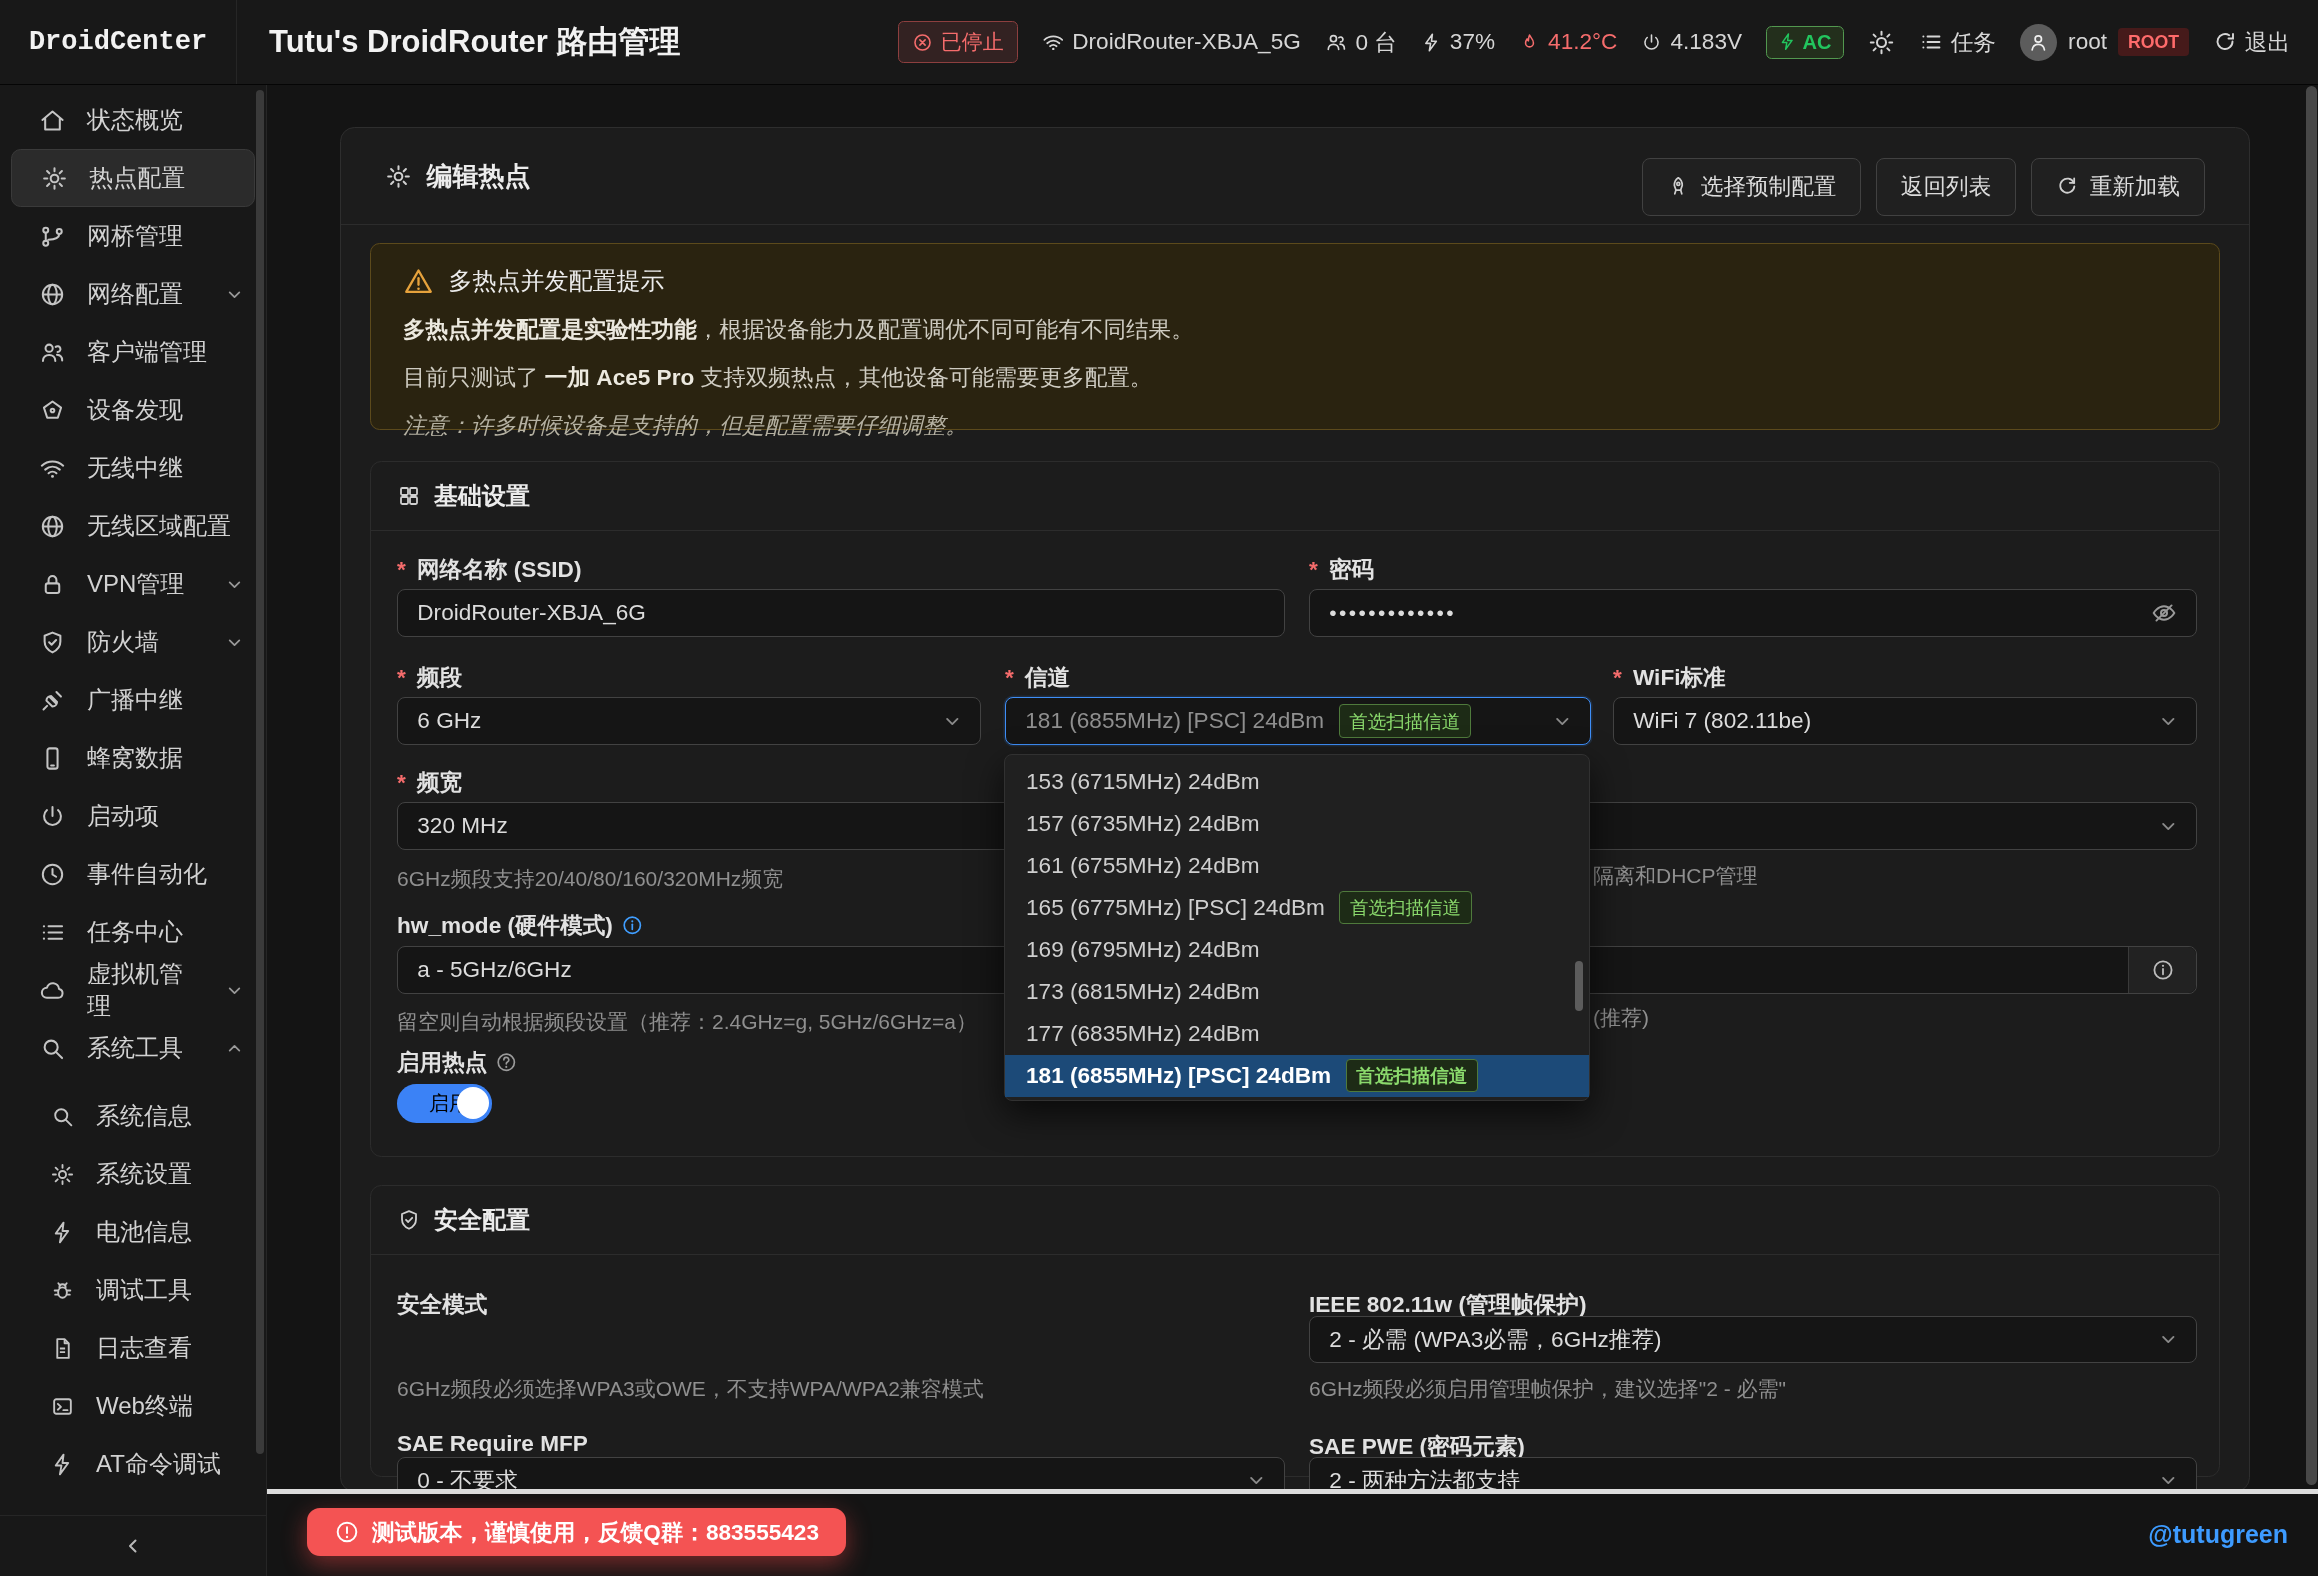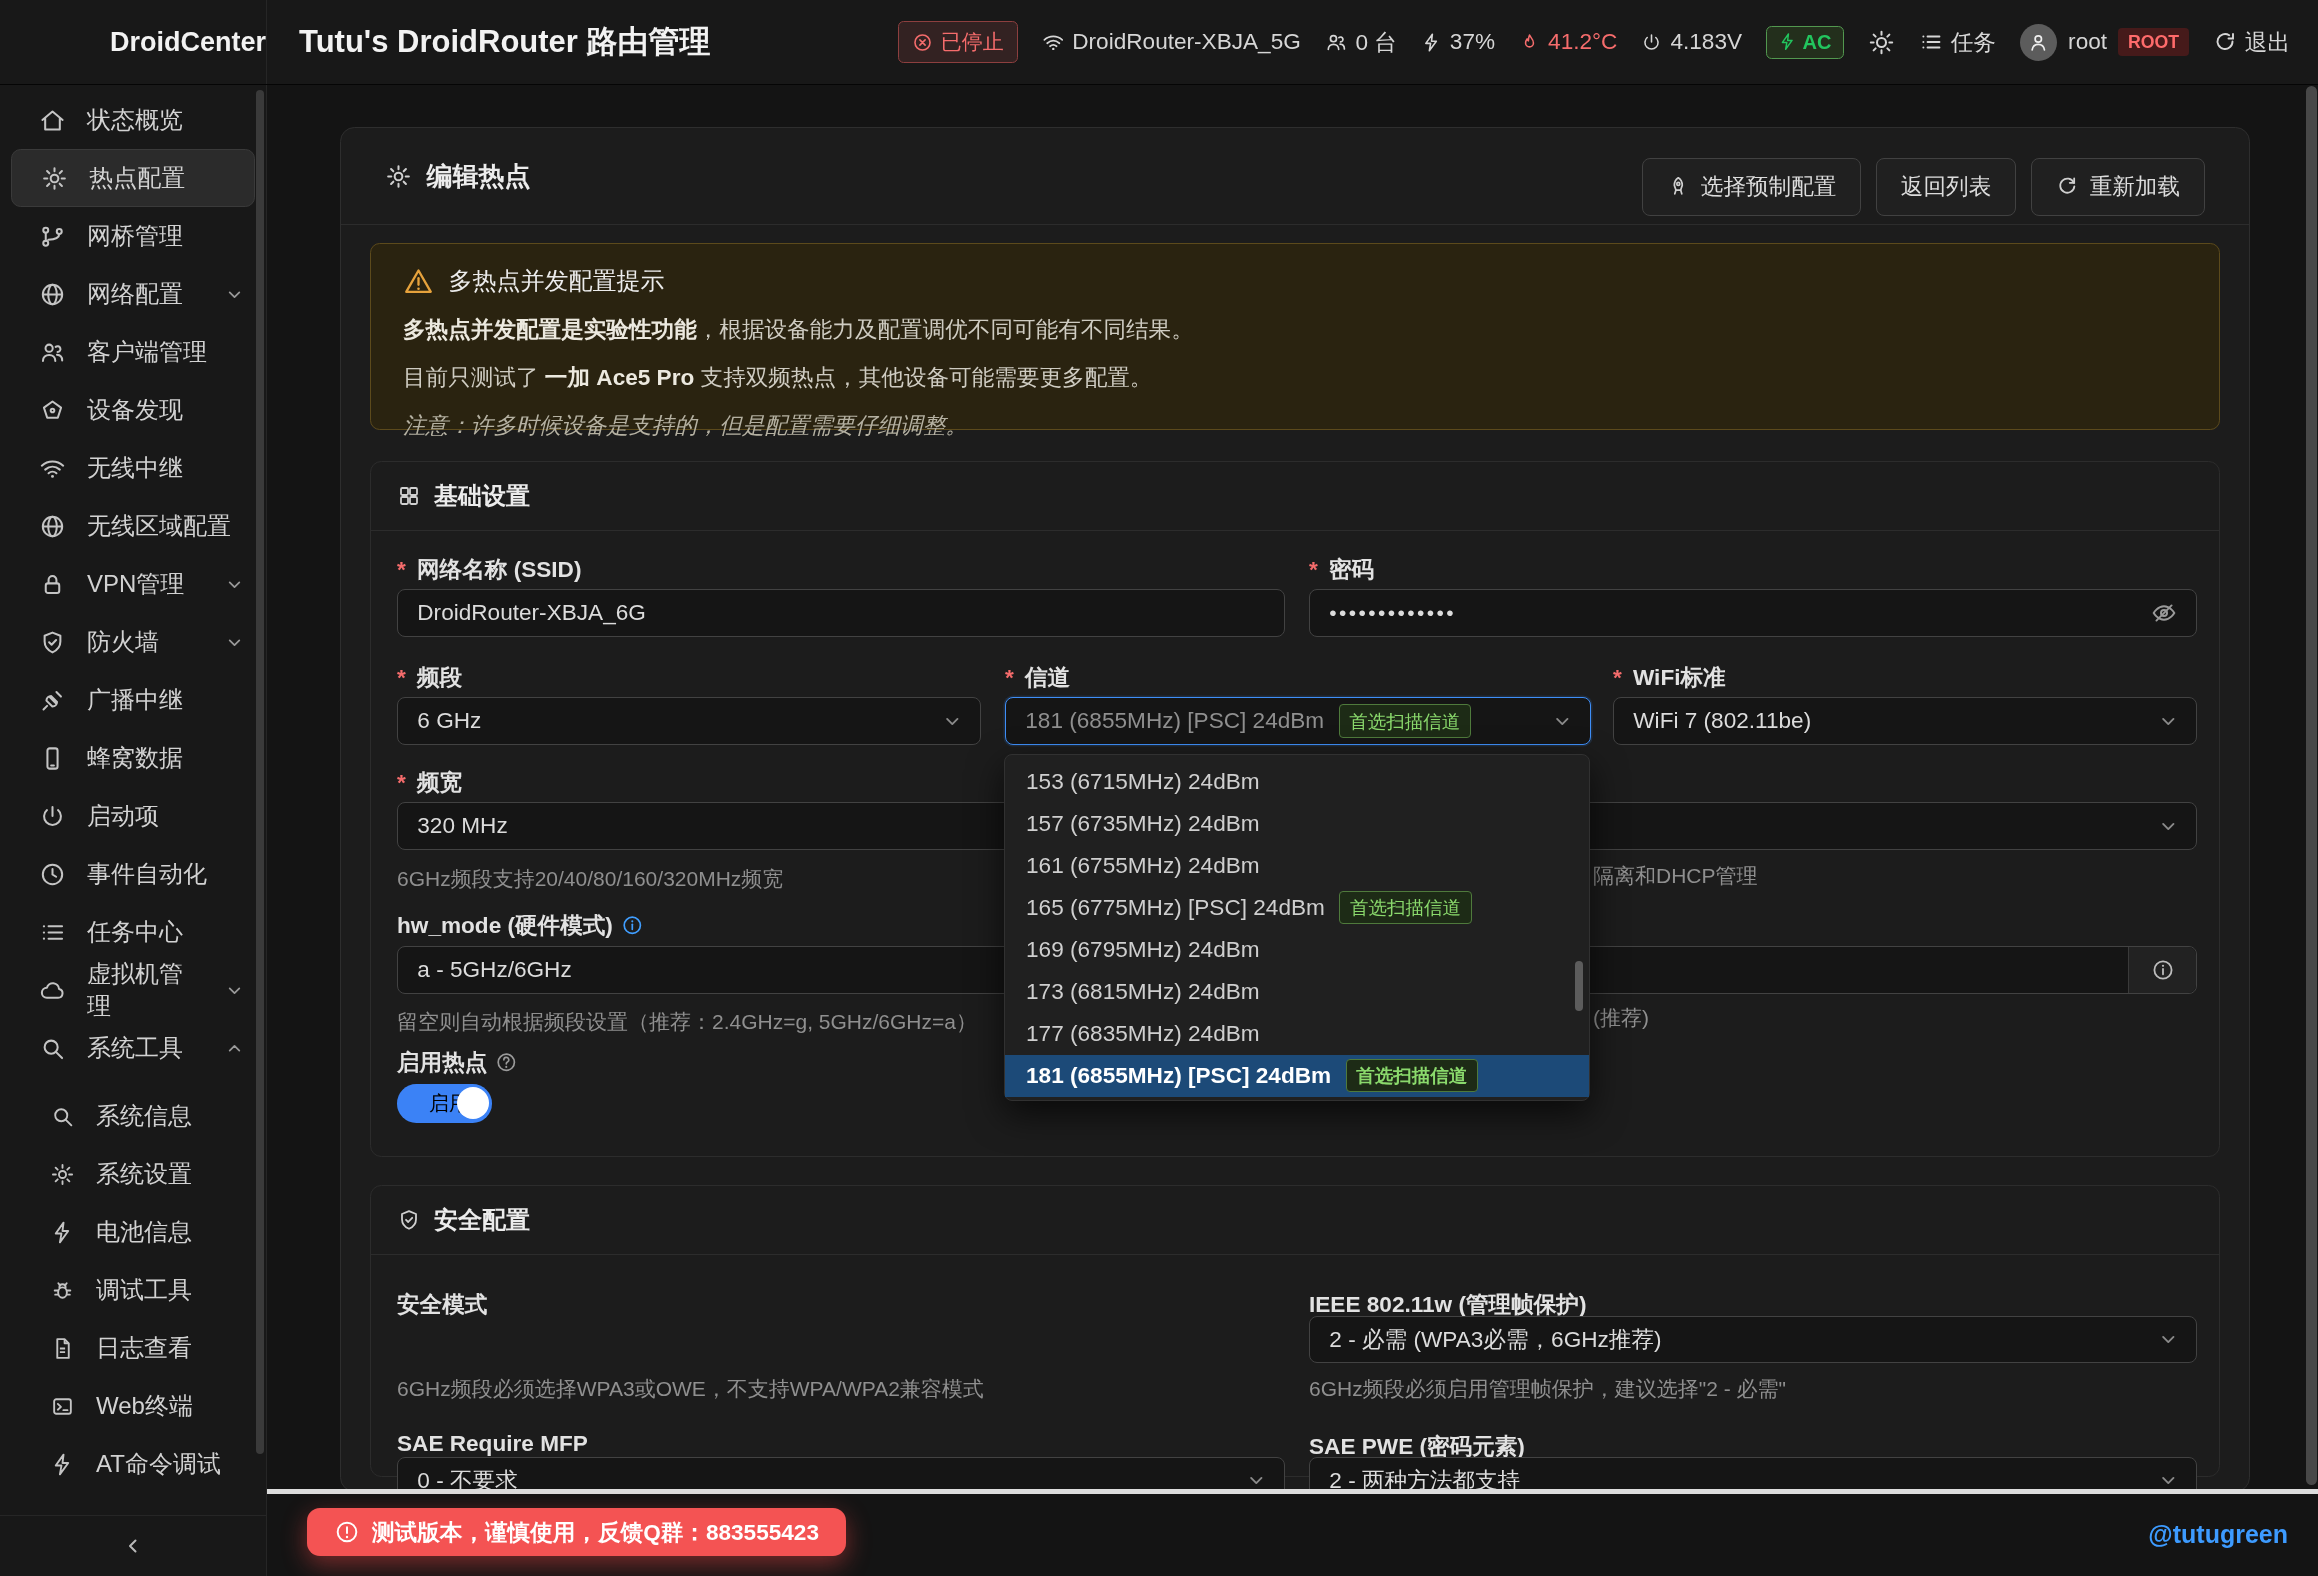--- a/index.html
+++ b/index.html
@@ -2,21 +2,21 @@
 <html style="font-size:13px"><head>
 <meta charset="utf-8">
 <style>
   * { margin:0; padding:0; box-sizing:border-box; }
   body { background:#000; font-family:"Liberation Sans","DejaVu Sans",sans-serif; }
   .app { position:relative; width:2319px; height:1576px; background:#141414; overflow:hidden; color:#d9d9d9; }
   svg.ic { display:block; flex:none; }
 
   
   .topbar { position:absolute; top:0; left:0; width:2319px; height:85px; background:#181818; border-bottom:0.8px solid #050505; display:flex; align-items:center; z-index:30; }
-  .logo-area { width:267px; height:100%; display:flex; align-items:center; justify-content:flex-end; border-right:0.8px solid #262626; }
+  .logo-area { width:237px; height:100%; display:flex; align-items:center; justify-content:center; border-right:0.8px solid #262626;font-family:Liberation Mono, monospace; }
   .logo-area span { font-size:27px; font-weight:bold; color:#f2f2f2; }
   .app-title { margin-left:32px; font-size:31px; font-weight:bold; color:#f2f2f2; white-space:nowrap; }
   .top-right { margin-left:auto; margin-right:29px; display:flex; align-items:center; gap:24px; font-size:22.6px; color:#d6d6d6; white-space:nowrap; }
   .stat { display:flex; align-items:center; gap:8px; }
   .badge-stopped { display:flex; align-items:center; gap:8px; padding:5.6px 13px; border:0.8px solid #8d3f3f; background:rgba(245,108,108,.12); color:#f56c6c; border-radius:5.6px; font-size:21px; }
   .temp { color:#f56c6c; }
   .temp svg { color:#f56c6c; }
   .badge-ac { display:flex; align-items:center; gap:4.8px; padding:4px 11.3px; border:0.8px solid #52984f; background:rgba(103,194,58,.14); color:#22c55e; border-radius:5.6px; font-size:20px; font-weight:bold; }
   .avatar { width:37px; height:37px; border-radius:50%; background:#5c5c5c; display:flex; align-items:center; justify-content:center; color:#eee; }
   .user-cluster { display:flex; align-items:center; gap:11.3px; }

